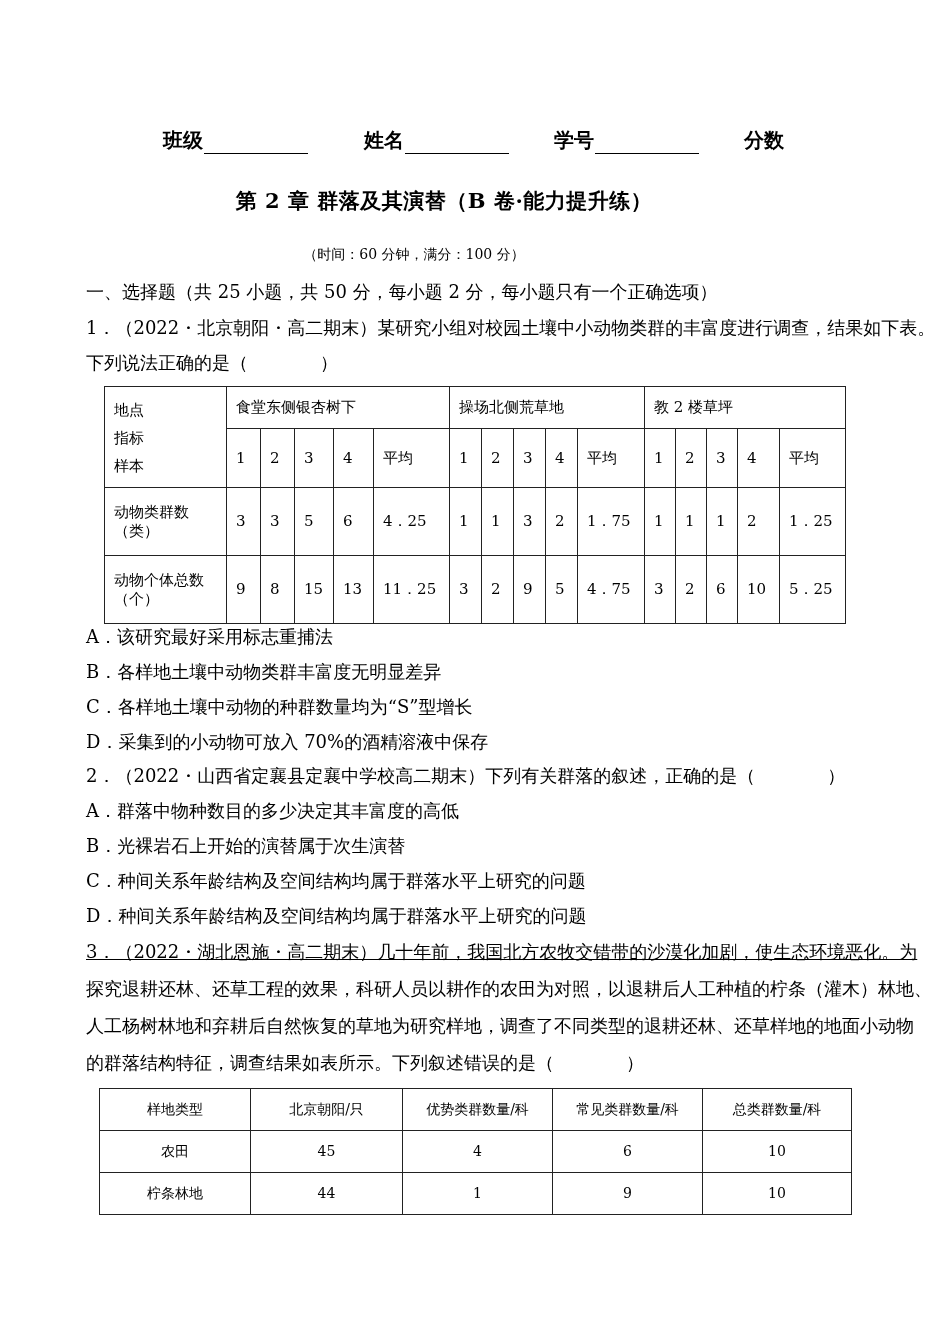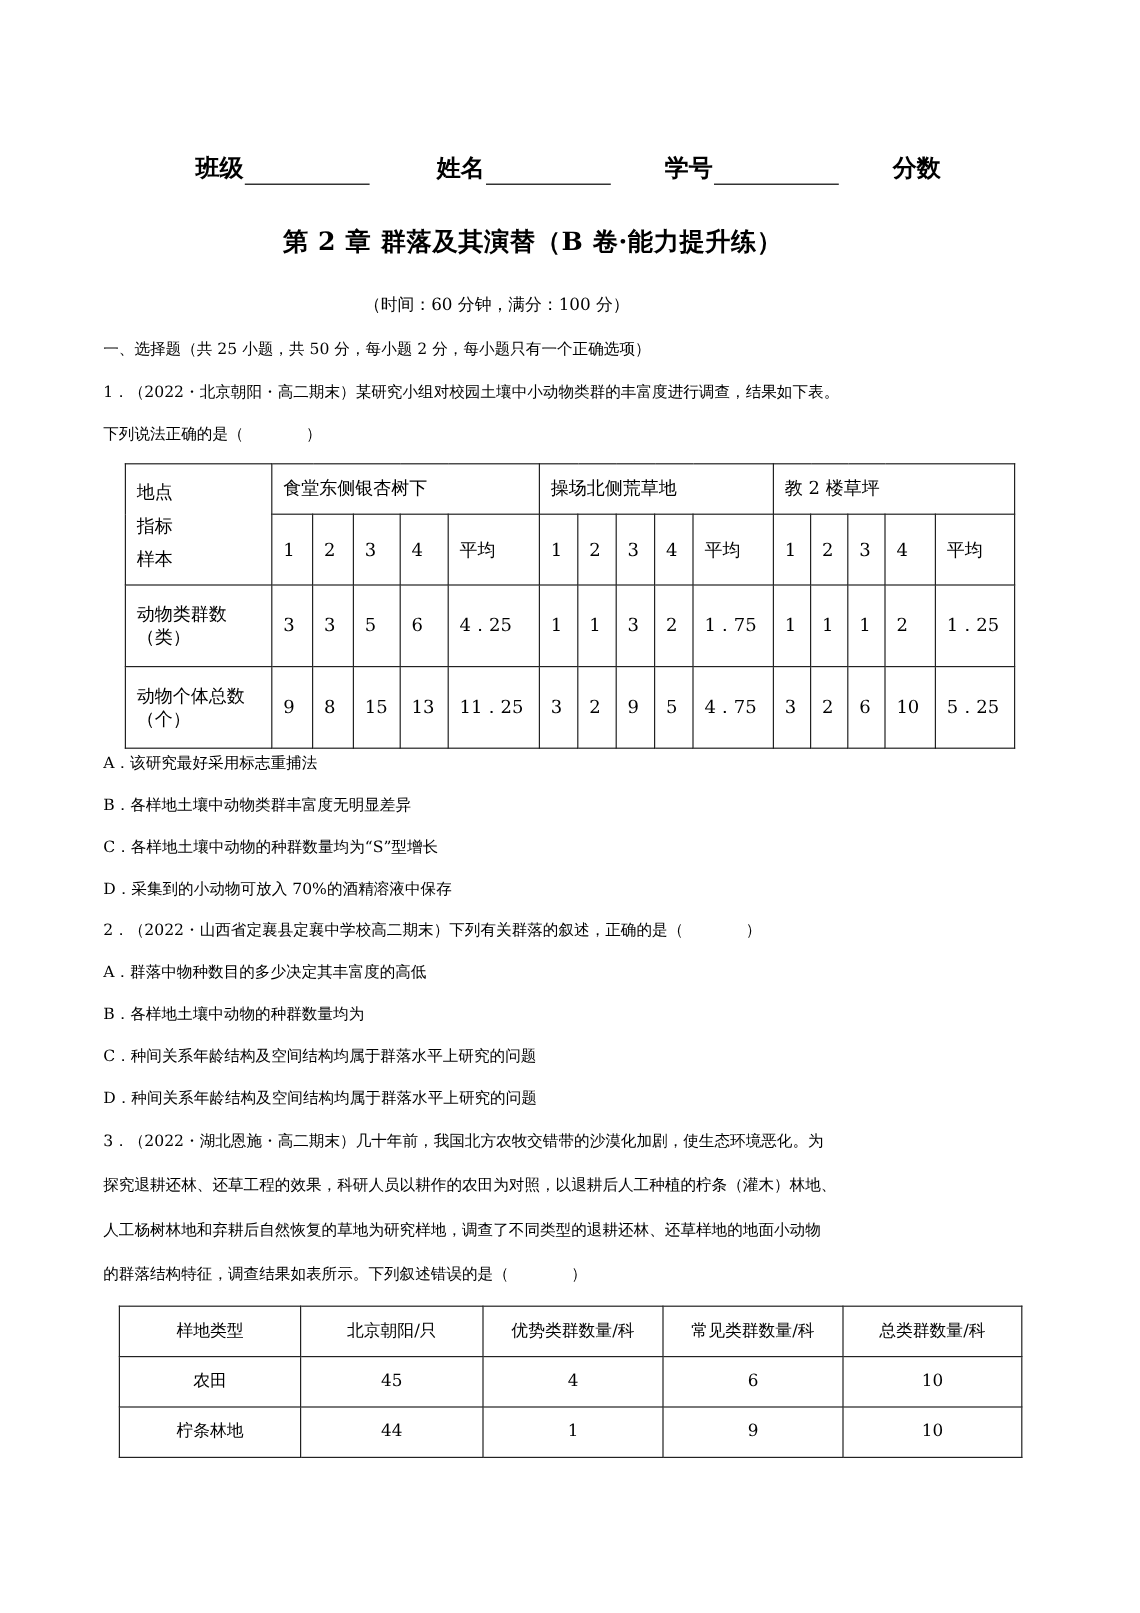--- a/index.html
+++ b/index.html
@@ -19,21 +19,21 @@
   .title {
     position: absolute; top: 186px; left: 0; width: 888px; text-align: center;
     font-family: "DejaVu Serif", "Liberation Serif", serif;
     font-size: 21px; font-weight: bold; line-height: 30px; letter-spacing: 0.5px;
   }
   .subtitle {
     position: absolute; top: 243px; left: 0; width: 828px; text-align: center;
     font-size: 14px; line-height: 22px;
   }
   .line {
-    position: absolute; left: 86px; font-size: 13px; line-height: 22px;
+    position: absolute; left: 86px; font-size: 18px; line-height: 22px;
   }
   table { border-collapse: collapse; position: absolute; }
   td {
     border: 1.3px solid #222; font-size: 15px; line-height: 19px;
     padding: 0 0 0 9px; vertical-align: middle; text-align: left;
     font-family: "DejaVu Serif", "Liberation Serif", serif;
   }
   #t1 { left: 104px; top: 386px; }
   #t1 td.stack { vertical-align: top; padding-top: 9px; line-height: 28px; margin-top: 12px; }
   #t2 { left: 99px; top: 1088px; }
@@ -155,25 +155,25 @@
 </tbody>
   </table>
 
 <div class="line" style="top:626px;">A．该研究最好采用标志重捕法</div>
 <div class="line" style="top:661px;">B．各样地土壤中动物类群丰富度无明显差异</div>
 <div class="line" style="top:696px;">C．各样地土壤中动物的种群数量均为“S”型增长</div>
 <div class="line" style="top:731px;">D．采集到的小动物可放入 70%的酒精溶液中保存</div>
 
 <div class="line" style="top:765px;">2．（2022・山西省定襄县定襄中学校高二期末）下列有关群落的叙述，正确的是（　　　　）</div>
 <div class="line" style="top:800px;">A．群落中物种数目的多少决定其丰富度的高低</div>
-<div class="line" style="top:835px;">B．各样地土壤中动物的种群数量均为</div>
+<div class="line" style="top:835px;">B．光裸岩石上开始的演替属于次生演替</div>
 <div class="line" style="top:870px;">C．种间关系年龄结构及空间结构均属于群落水平上研究的问题</div>
 <div class="line" style="top:905px;">D．种间关系年龄结构及空间结构均属于群落水平上研究的问题</div>
 
-<div class="line" style="top:941px;">3．（2022・湖北恩施・高二期末）几十年前，我国北方农牧交错带的沙漠化加剧，使生态环境恶化。为</div>
+<div class="line" style="top:941px;text-decoration:underline;">3．（2022・湖北恩施・高二期末）几十年前，我国北方农牧交错带的沙漠化加剧，使生态环境恶化。为</div>
 <div class="line" style="top:978px;">探究退耕还林、还草工程的效果，科研人员以耕作的农田为对照，以退耕后人工种植的柠条（灌木）林地、</div>
 <div class="line" style="top:1015px;text-align:right;">人工杨树林地和弃耕后自然恢复的草地为研究样地，调查了不同类型的退耕还林、还草样地的地面小动物</div>
 <div class="line" style="top:1052px;">的群落结构特征，调查结果如表所示。下列叙述错误的是（　　　　）</div>
 
 <table id="t2">
   <colgroup>
     <col style="width:151px">
       <col style="width:152px">
       <col style="width:150px">
       <col style="width:150px">

